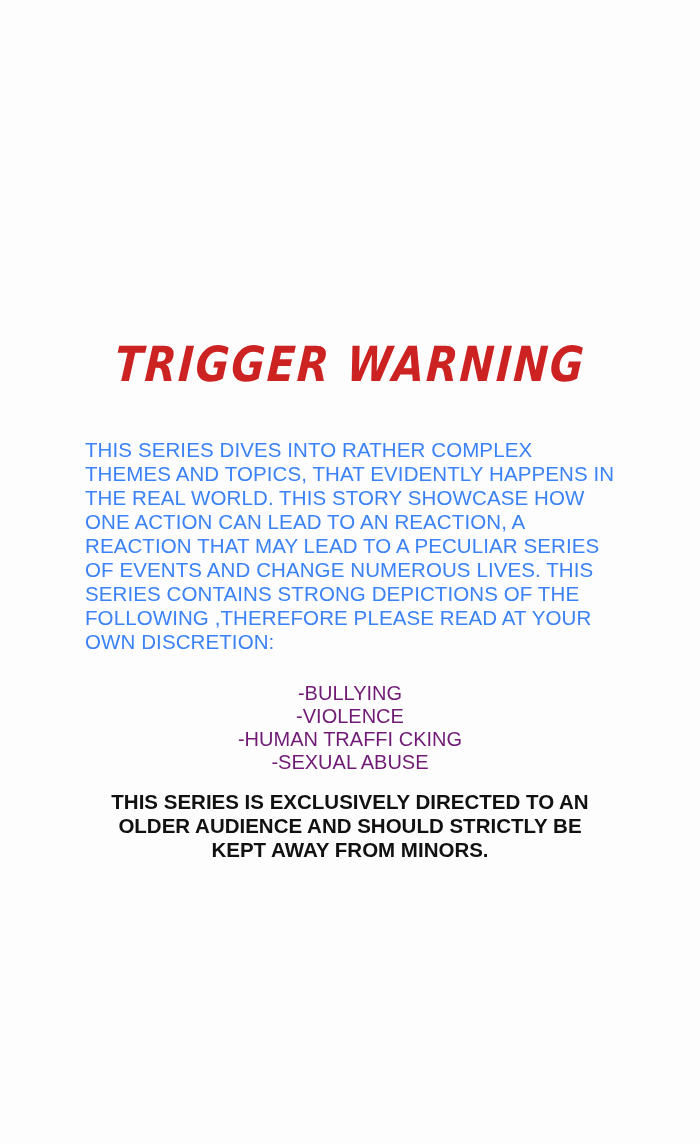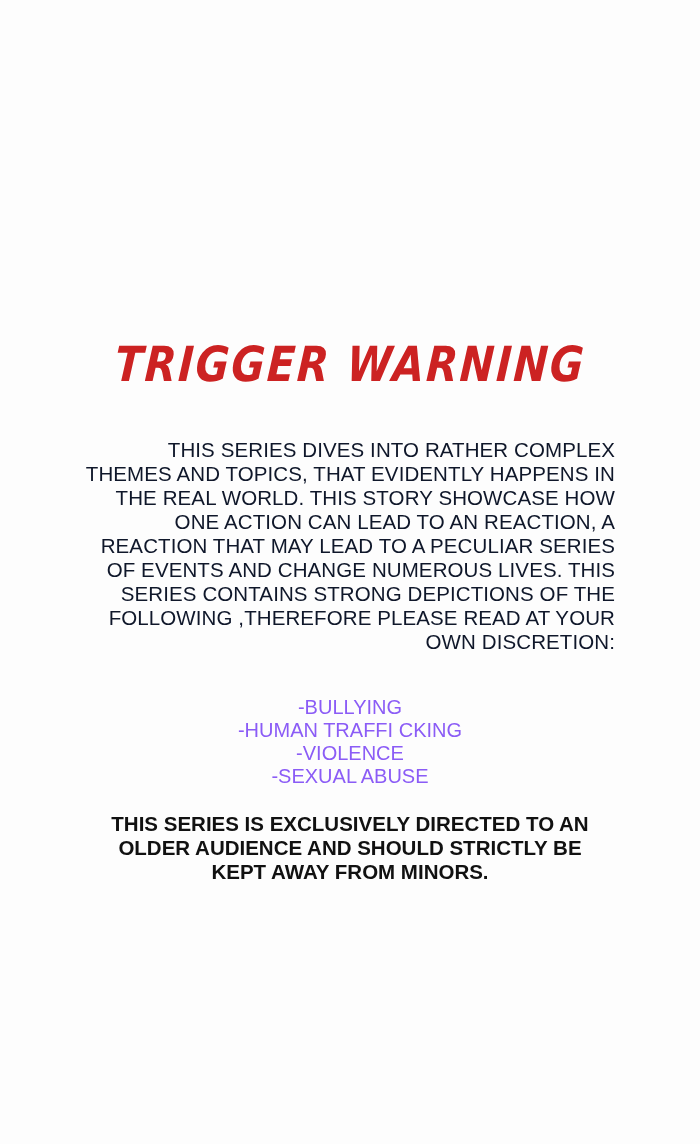--- a/index.html
+++ b/index.html
@@ -32,45 +32,45 @@
     letter-spacing: 2px;
     color: #cc2222;
     text-transform: uppercase;
     transform: scaleY(1.18) skewX(-4deg);
     text-align: center;
     line-height: 1;
   }
   .intro-block {
     margin-top: 52px;
     width: 530px;
-    text-align: right;
-    color: #0f172a;
+    text-align: left;
+    color: #3b82f6;
     font-size: 20.5px;
     line-height: 1.17;
     letter-spacing: 0.1px;
     text-transform: uppercase;
   }
   .intro-block p {
     margin: 0;
   }
   .list-block {
-    margin-top: 42px;
+    margin-top: 28px;
     width: 560px;
     text-align: center;
-    color: #8b5cf6;
+    color: #701a75;
     font-size: 20px;
     line-height: 1.16;
     text-transform: uppercase;
   }
   .list-block .item {
     margin: 0;
     white-space: pre;
   }
   .footer-block {
-    margin-top: 23px;
+    margin-top: 15px;
     width: 520px;
     text-align: center;
     color: #111111;
     font-size: 20.5px;
     font-weight: bold;
     line-height: 1.17;
     text-transform: uppercase;
   }
   .footer-block p {
     margin: 0;
@@ -82,22 +82,22 @@
 <div class="page">
 
   <div class="warning-title">TRIGGER WARNING</div>
 
   <div class="intro-block">
     <p>THIS SERIES DIVES INTO RATHER COMPLEX THEMES AND TOPICS, THAT EVIDENTLY HAPPENS IN THE REAL WORLD. THIS STORY SHOWCASE HOW ONE ACTION CAN LEAD TO AN REACTION, A REACTION THAT MAY LEAD TO A PECULIAR SERIES OF EVENTS  AND CHANGE NUMEROUS LIVES. THIS SERIES CONTAINS STRONG DEPICTIONS OF THE FOLLOWING ,THEREFORE PLEASE READ AT YOUR OWN DISCRETION:</p>
   </div>
 
   <div class="list-block">
     <p class="item">-BULLYING</p>
+    <p class="item">-VIOLENCE</p>
     <p class="item">-HUMAN TRAFFI CKING</p>
-    <p class="item">-VIOLENCE</p>
     <p class="item">-SEXUAL ABUSE</p>
   </div>
 
   <div class="footer-block">
     <p>THIS SERIES IS EXCLUSIVELY DIRECTED TO AN OLDER AUDIENCE AND SHOULD  STRICTLY  BE KEPT AWAY FROM MINORS.</p>
   </div>
 
 </div>
 
 </body></html>

